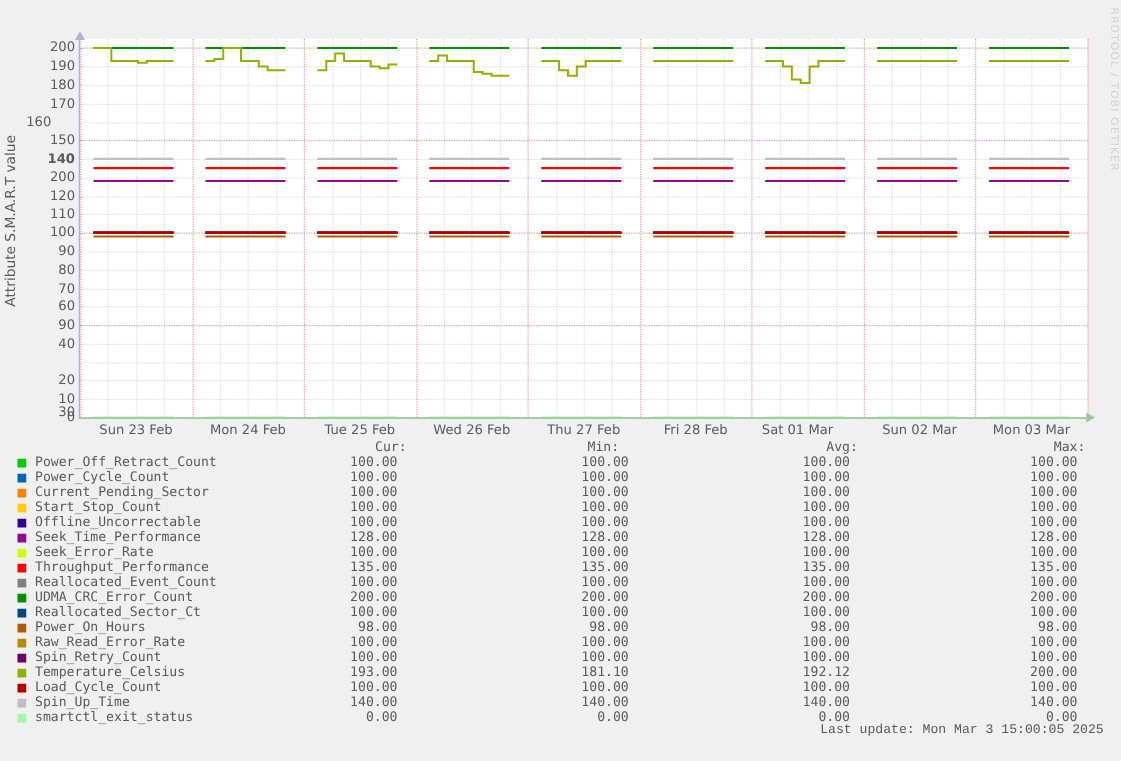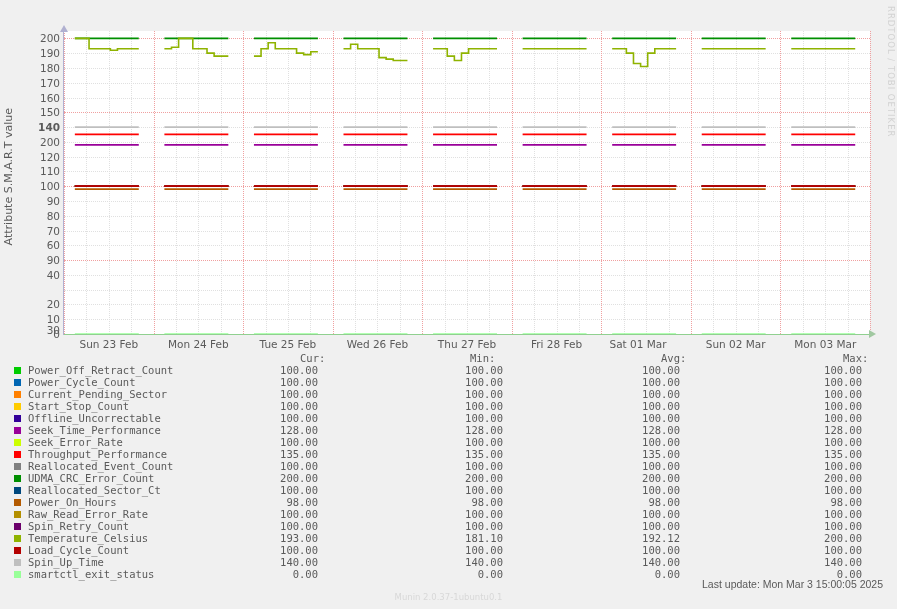--- a/index.html
+++ b/index.html
@@ -125,21 +125,21 @@
   .c-max{width:90px;left:758px;}
   .h-cur{left:286px;}
   .h-min{left:456px;}
   .h-avg{left:647px;}
   .h-max{left:829px;}
 
   #last-update{
     position:absolute;
     left:14px;top:578px;width:869px;
     text-align:right;
-    font-family:Liberation Sans, sans-serif;
+    font-family:Liberation Mono, monospace;
     font-size:10.5px;
     color:#5a5a5a;
     white-space:nowrap;
   }
   #munin-version{
     position:absolute;
     left:0;top:592px;width:897px;
     text-align:center;
     font-size:8.5px;
     color:#d8d8d8;
@@ -413,21 +413,21 @@
       <div class="ylabel" style="top: 214.317px;">60</div>
       <div class="ylabel" style="top: 199.537px;">70</div>
       <div class="ylabel" style="top: 184.756px;">80</div>
       <div class="ylabel" style="top: 169.976px;">90</div>
       <div class="ylabel" style="top: 155.195px;">100</div>
       <div class="ylabel" style="top: 140.415px;">110</div>
       <div class="ylabel" style="top: 125.634px;">120</div>
       <div class="ylabel" style="top: 110.854px;">200</div>
       <div class="ylabel" style="top: 96.0732px; font-weight: bold;">140</div>
       <div class="ylabel" style="top: 81.2927px;">150</div>
-      <div class="ylabel" style="top: 66.5122px;">160</div>
+      <div class="ylabel" style="top: 66.5122px; text-align: center;">160</div>
       <div class="ylabel" style="top: 51.7317px;">170</div>
       <div class="ylabel" style="top: 36.9512px;">180</div>
       <div class="ylabel" style="top: 22.1707px;">190</div>
       <div class="ylabel" style="top: 7.39024px;">200</div>
     </div>
   <div id="x-labels">
       <div class="xlabel" style="left: 44.7778px;">Sun 23 Feb</div>
       <div class="xlabel" style="left: 134.333px;">Mon 24 Feb</div>
       <div class="xlabel" style="left: 223.889px;">Tue 25 Feb</div>
       <div class="xlabel" style="left: 313.444px;">Wed 26 Feb</div>
@@ -587,14 +587,13 @@
           <span class="legend-label">smartctl_exit_status</span>
           <span class="num c-cur">0.00</span>
           <span class="num c-min">0.00</span>
           <span class="num c-avg">0.00</span>
           <span class="num c-max">0.00</span>
         </div>
       </div>
   </div>
 
   <div id="last-update">Last update: Mon Mar  3 15:00:05 2025</div>
-  <div id="munin-version">Munin 2.0.37-1ubuntu0.1</div>
 </div>
 
 </body></html>

